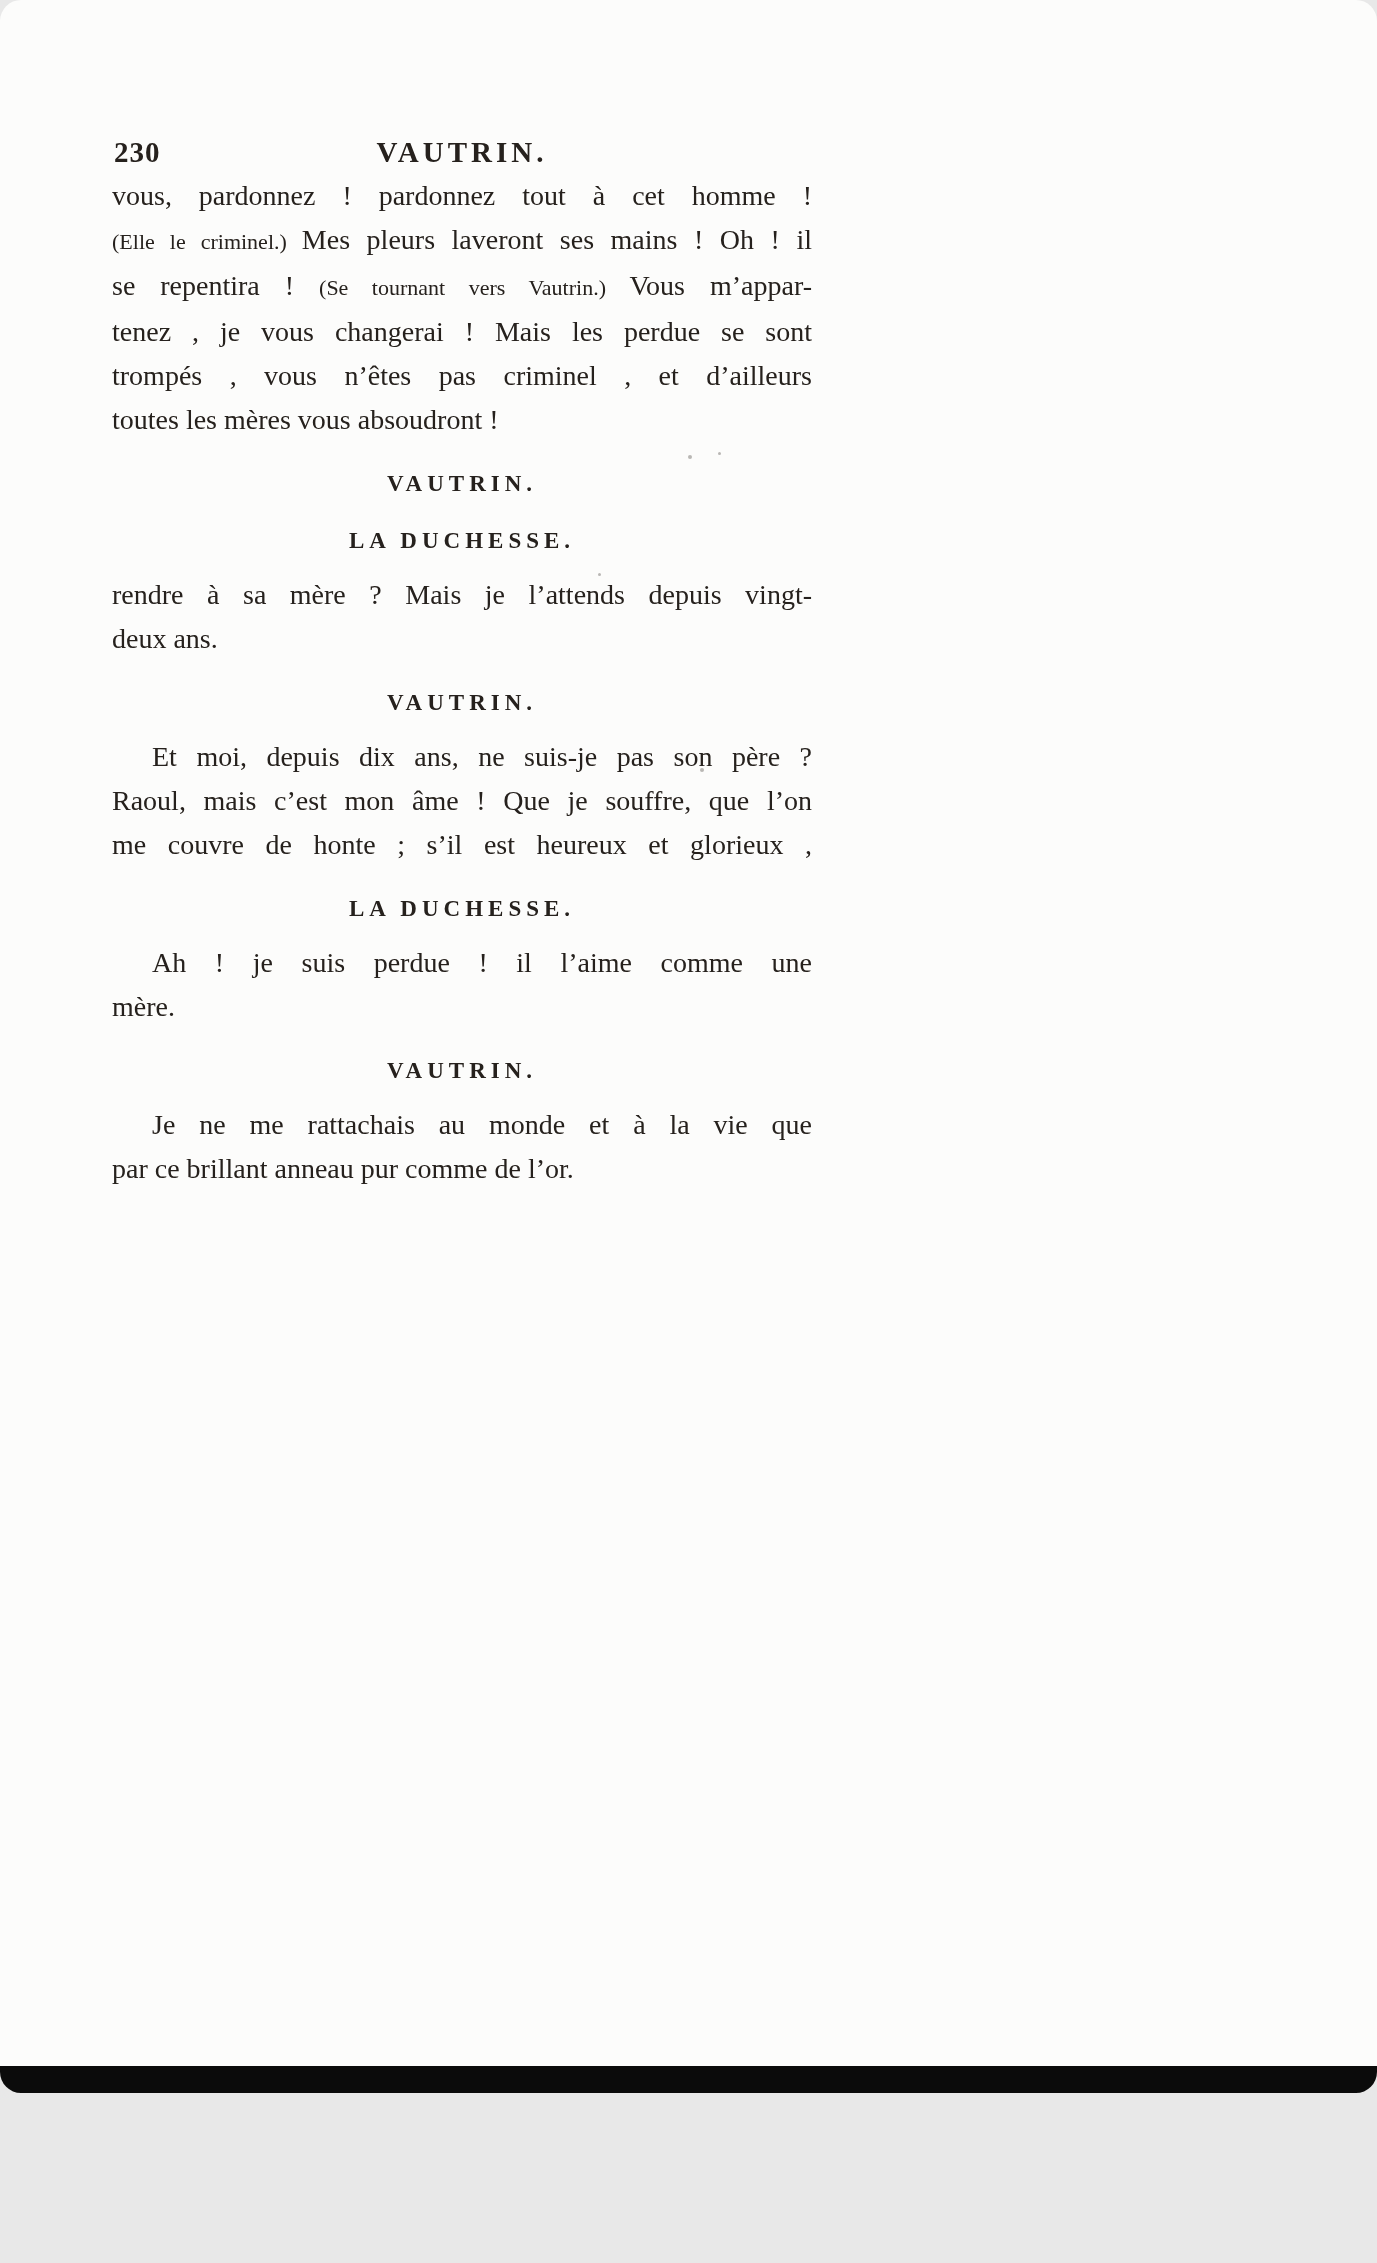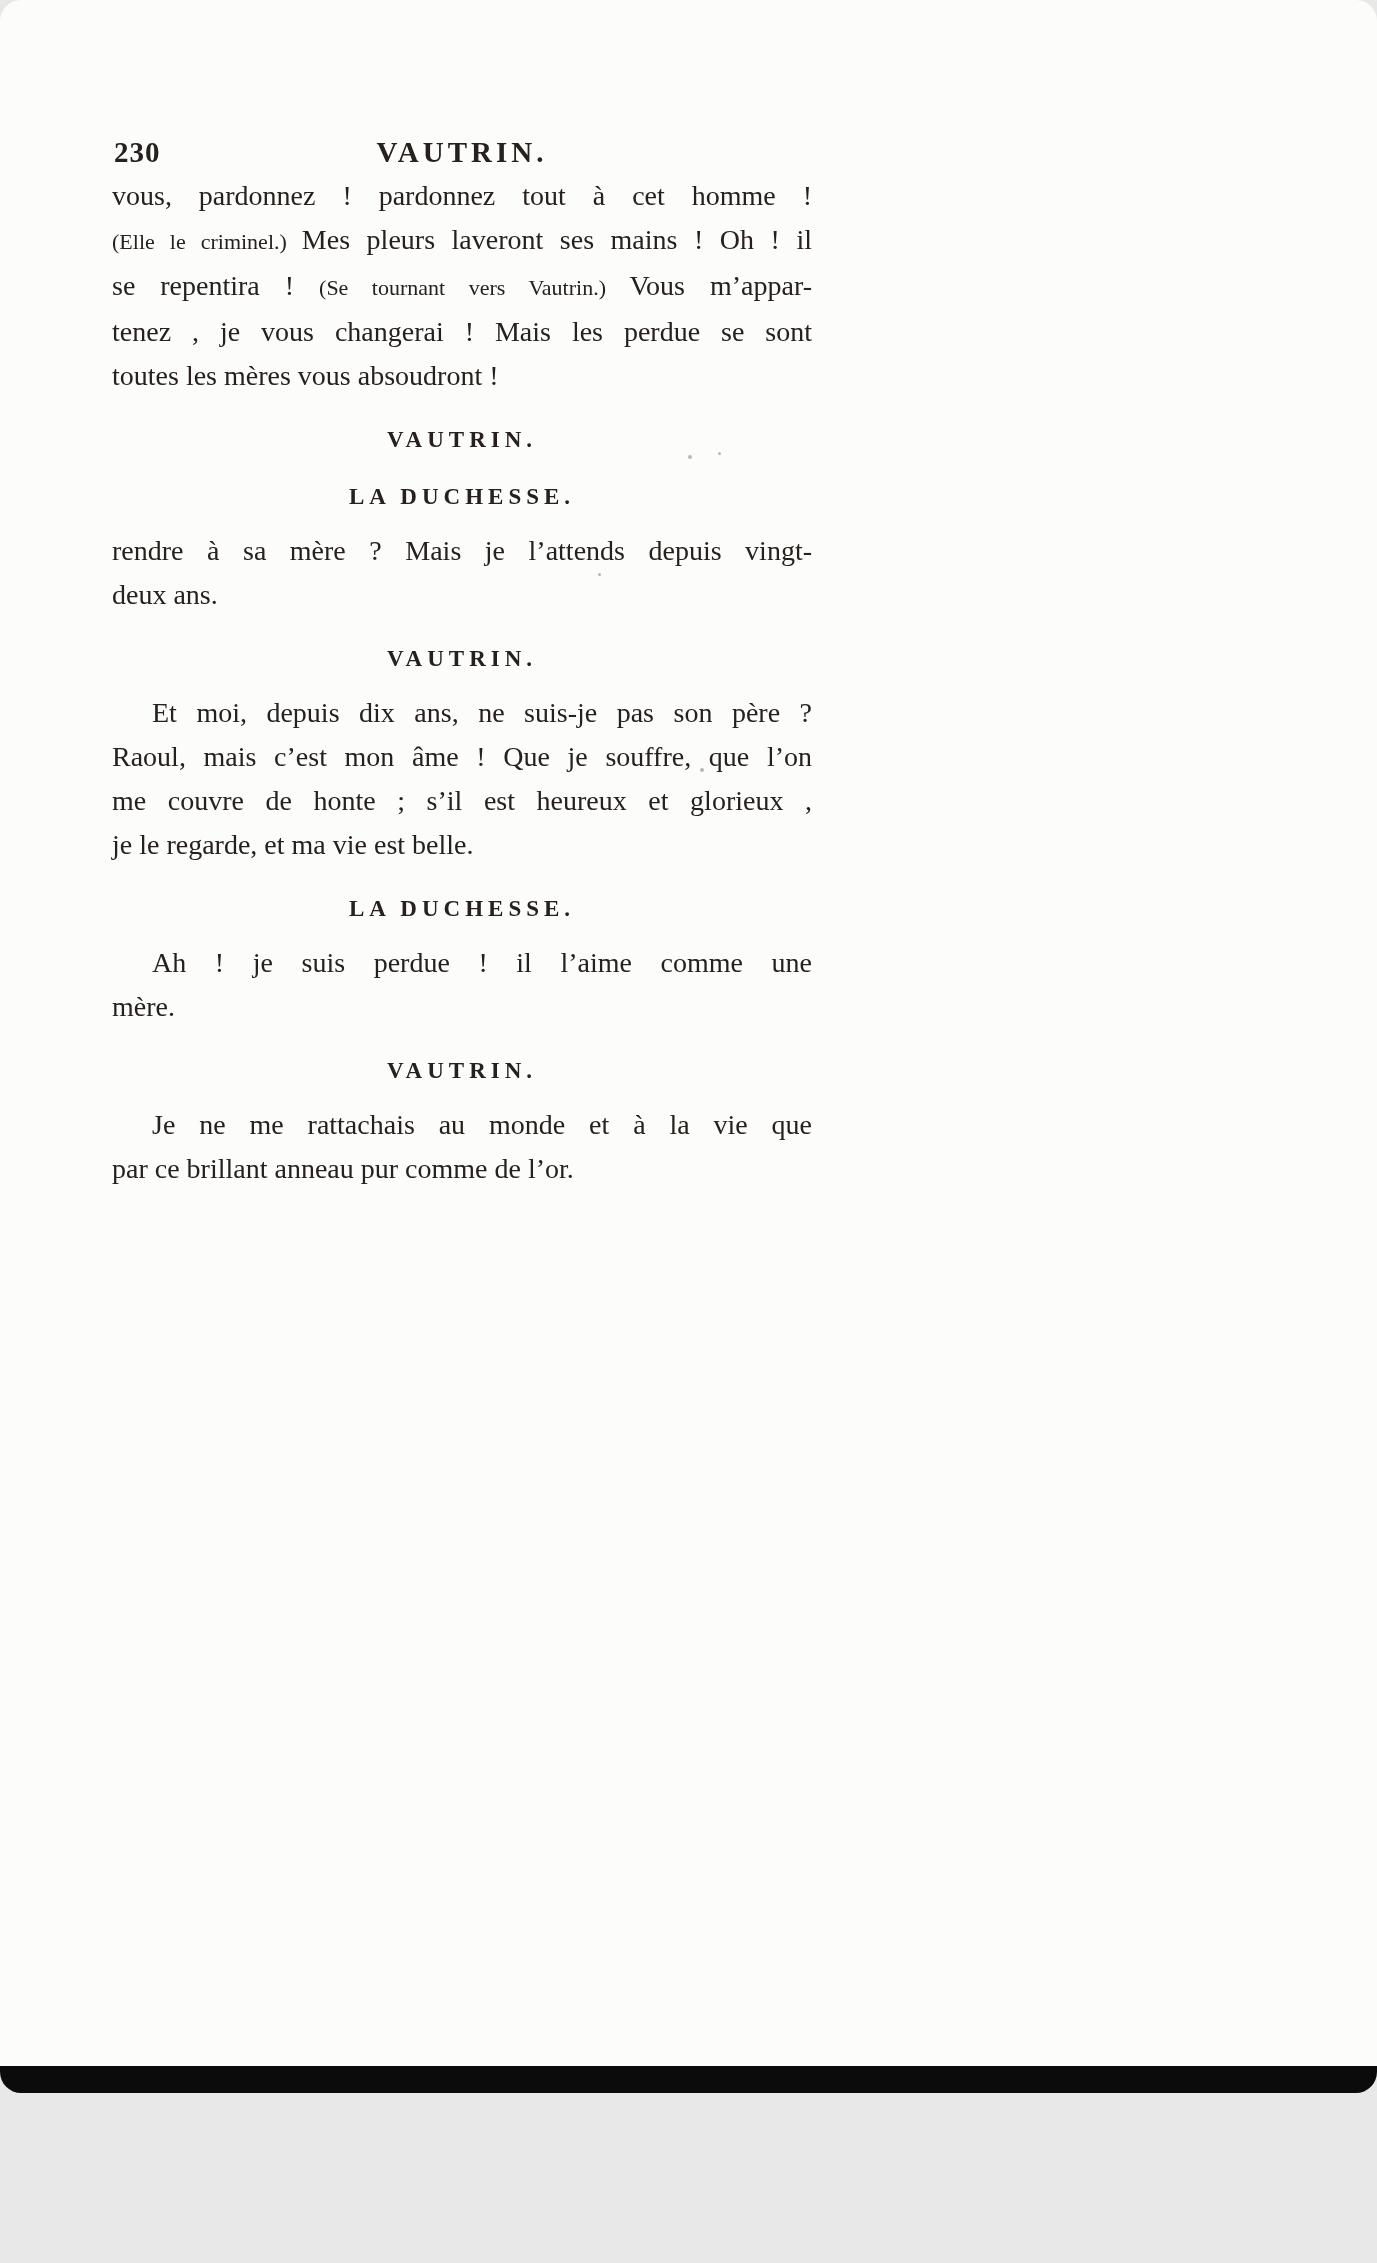--- a/index.html
+++ b/index.html
@@ -112,34 +112,34 @@
     <div class="page-header">
       <span class="pagenum">230</span>
       <span class="running-title">VAUTRIN.</span>
     </div>
     <div id="blocks">
         <div class="para">
           <div class="line just"><span>vous, pardonnez ! pardonnez tout à cet homme !</span></div>
           <div class="line just"><span class="stage">(Elle le criminel.) </span><span>Mes pleurs laveront ses mains ! Oh ! il</span></div>
           <div class="line just"><span>se repentira ! </span><span class="stage">(Se tournant vers Vautrin.) </span><span>Vous m’appar-</span></div>
           <div class="line just"><span>tenez , je vous changerai ! Mais les perdue se sont</span></div>
+          <div class="line just"><span>trompés , vous n’êtes pas criminel , et d’ailleurs</span></div>
           <div class="line"><span>toutes les mères vous absoudront !</span></div>
         </div>
         <div class="speaker">VAUTRIN.</div>
         <div class="speaker">LA DUCHESSE.</div>
         <div class="para">
           <div class="line just"><span>rendre à sa mère ?  Mais je l’attends depuis vingt-</span></div>
           <div class="line"><span>deux ans.</span></div>
         </div>
         <div class="speaker">VAUTRIN.</div>
         <div class="para">
           <div class="line just indent"><span>Et moi, depuis dix ans, ne suis-je pas son père ?</span></div>
           <div class="line just"><span>Raoul, mais c’est mon âme ! Que je souffre, que l’on</span></div>
           <div class="line just"><span>me couvre de honte ; s’il est heureux et glorieux ,</span></div>
-          <div class="line"><span>je le regarde, et ma vie est belle.</span></div>
         </div>
         <div class="speaker">LA DUCHESSE.</div>
         <div class="para">
           <div class="line just indent"><span>Ah !  je  suis  perdue !  il  l’aime  comme  une</span></div>
           <div class="line"><span>mère.</span></div>
         </div>
         <div class="speaker">VAUTRIN.</div>
         <div class="para">
           <div class="line just indent"><span>Je ne me rattachais au monde et à la vie que</span></div>
           <div class="line"><span>par ce brillant anneau pur comme de l’or.</span></div>

